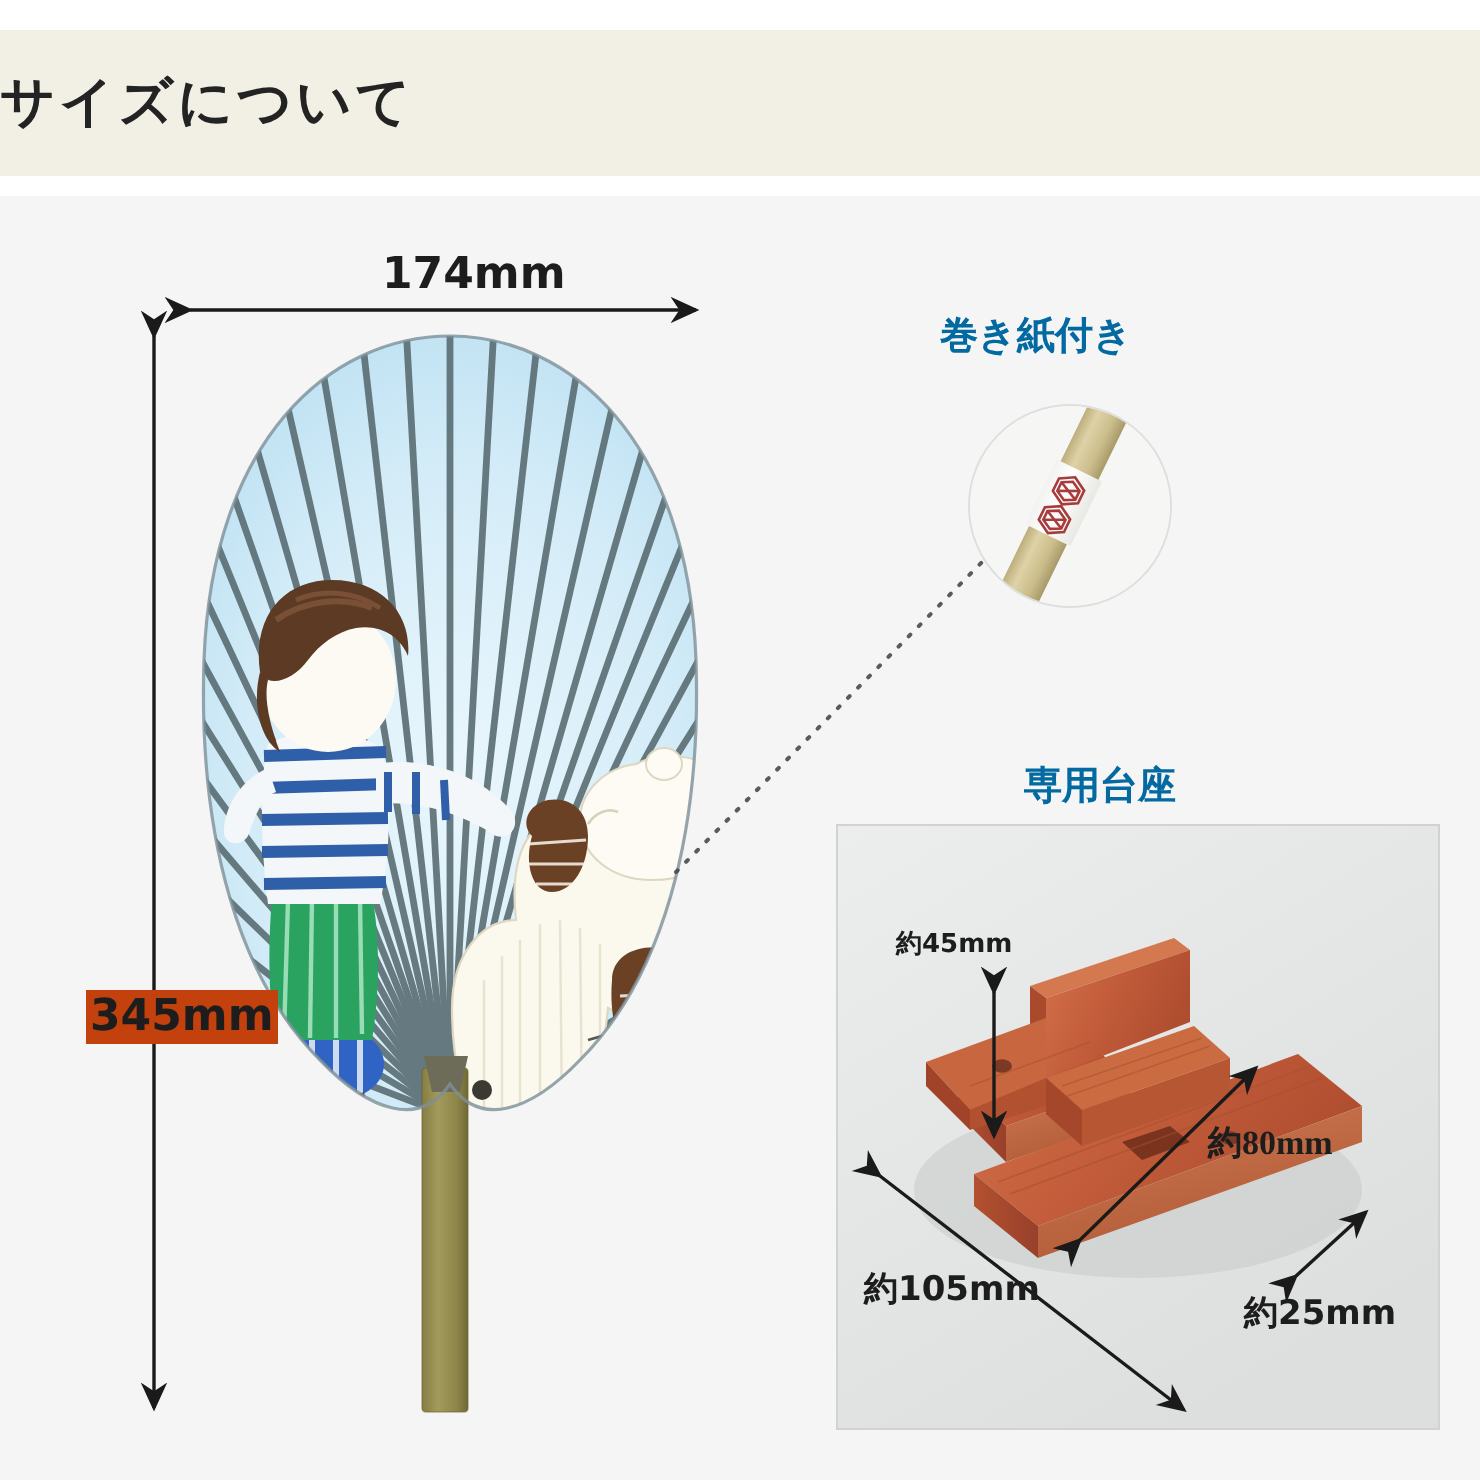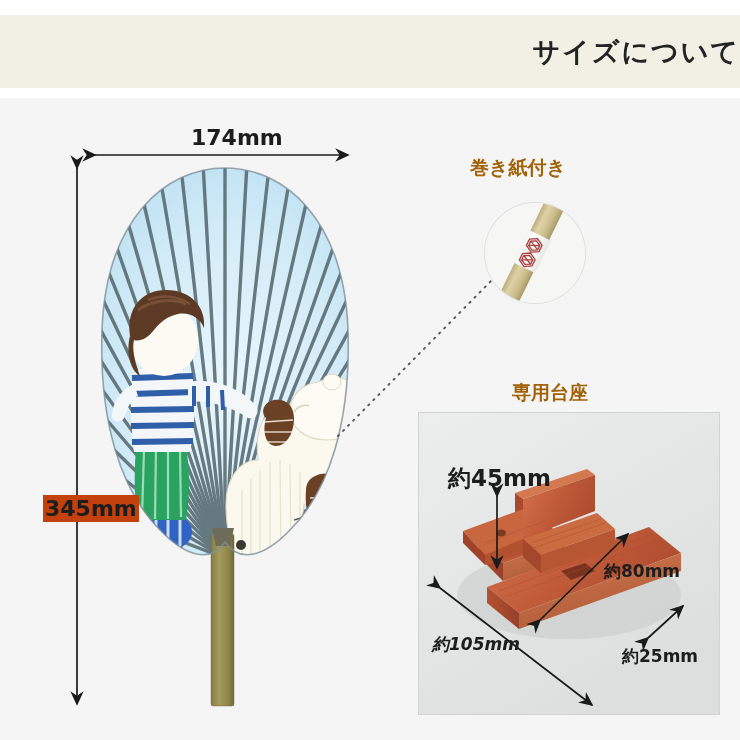--- a/index.html
+++ b/index.html
@@ -30,21 +30,21 @@
     height: 73px;
     background: #f2f0e4;
   }
   .header-title {
     position: absolute;
     left: 0;
     top: 15px;
     width: 740px;
     height: 73px;
     line-height: 73px;
-    text-align: right;
+    text-align: left;
     font-size: 27px;
     letter-spacing: 2px;
     color: #232323;
     font-weight: 700;
     font-family: "DejaVu Sans", "Liberation Sans", sans-serif;
   }
 
   
   .main-area {
     position: absolute;
@@ -61,34 +61,34 @@
     font-size: 22px;
     font-weight: 700;
     color: #1d1d1d;
     white-space: nowrap;
     font-family: "DejaVu Sans", "Liberation Sans", sans-serif;
   }
   .jp-label {
     position: absolute;
     font-size: 19px;
     font-weight: 700;
-    color: #a16207;
+    color: #0369a1;
     white-space: nowrap;
     font-family: "DejaVu Sans", "Liberation Sans", sans-serif;
   }
 
   #label-width  { left: 191px; top: 125px; }
   #label-height { left: 43px;  top: 495px; background: #c2410c; padding: 1px 2px; }
 
   #label-makigami { left: 470px; top: 155px; }
   #label-daiza    { left: 512px; top: 380px; }
 
-  #label-45  { left: 448px; top: 463px; font-size: 23px; text-align: center; }
-  #label-80  { left: 604px; top: 560px; font-size: 17px; }
-  #label-105 { left: 432px; top: 633px; font-size: 17px; font-style: italic; }
+  #label-45  { left: 448px; top: 463px; font-size: 13px; text-align: center; }
+  #label-80  { left: 604px; top: 560px; font-size: 17px; font-family: Liberation Serif, serif; }
+  #label-105 { left: 432px; top: 633px; font-size: 17px; }
   #label-25  { left: 622px; top: 645px; font-size: 17px; }
 
   
   .overlay {
     position: absolute;
     left: 0;
     top: 0;
     width: 740px;
     height: 740px;
     pointer-events: none;

